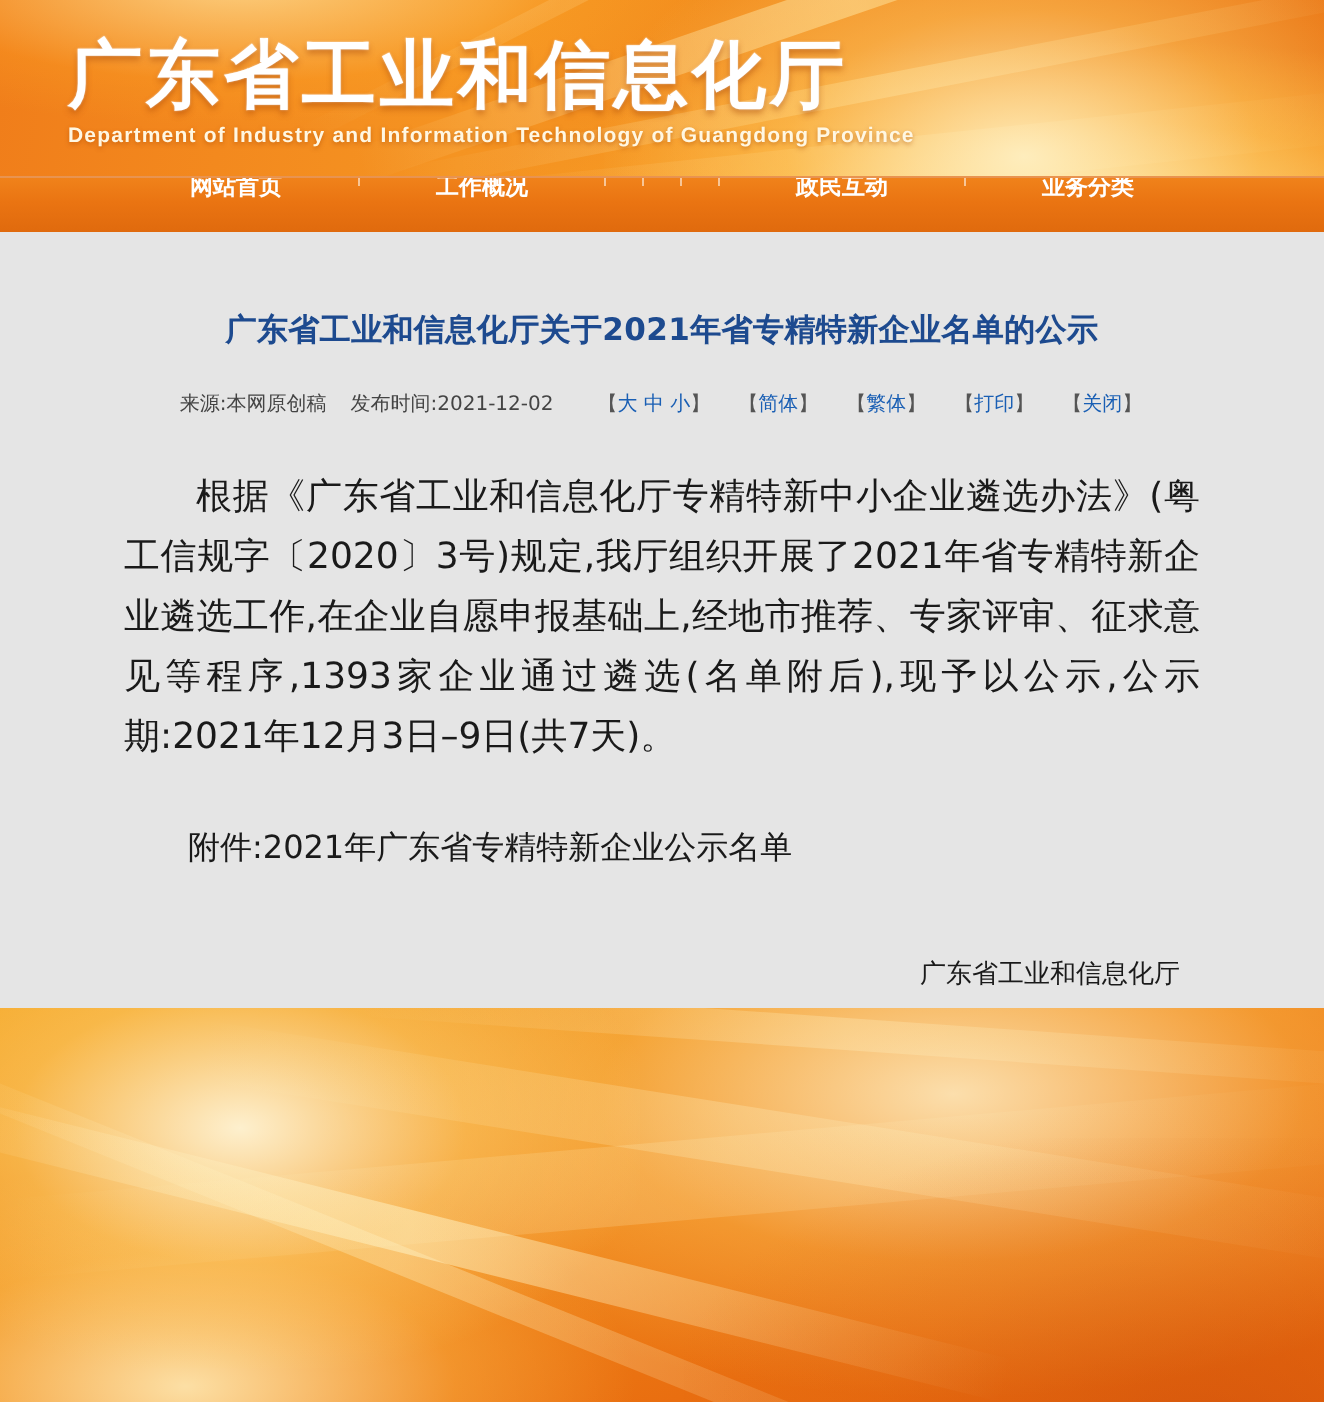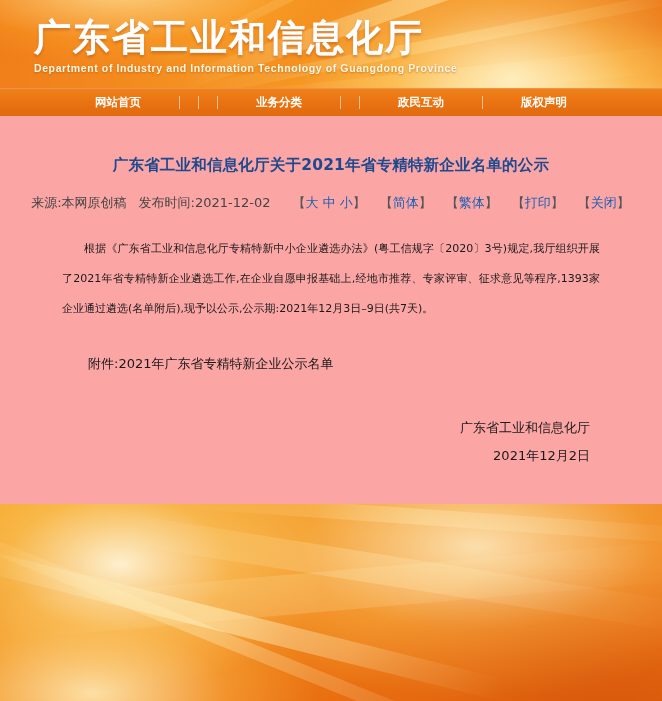--- a/index.html
+++ b/index.html
@@ -81,21 +81,20 @@
     height: 27px;
     background: linear-gradient(180deg, #f0821a 0%, #ea7412 45%, #e06a0d 100%);
     border-top: 1px solid rgba(255,255,255,0.28);
     display: flex;
     align-items: center;
     justify-content: center;
     overflow: hidden;
   }
   .nav-list {
     display: flex;
-    align-items: center;
     height: 45px;
     gap: 18px;
   }
   .nav-item {
     color: #ffffff;
     font-family: "DejaVu Sans", "Liberation Sans", sans-serif;
     font-size: 11.5px;
     font-weight: bold;
     padding: 0 20px;
     line-height: 27px;
@@ -104,72 +103,72 @@
   }
   .nav-sep {
     width: 1px;
     height: 13px;
     background: rgba(255,255,255,0.55);
   }
 
   
   .content {
     position: relative;
-    background: #fca5a5;
+    background: #e5e5e5;
     padding: 0 0 0 0;
     height: 388px;
   }
   .doc-title {
     margin: 0;
     padding: 36px 66px 0 66px;
     text-align: center;
     font-family: "DejaVu Sans", "Liberation Sans", sans-serif;
     font-size: 15.5px;
     font-weight: bold;
     color: #1d4a8f;
     line-height: 26px;
     letter-spacing: 0.2px;
   }
   .meta-row {
     margin-top: 16px;
     text-align: center;
     font-family: "DejaVu Sans", "Liberation Sans", sans-serif;
-    font-size: 13px;
+    font-size: 10px;
     color: #444444;
     line-height: 18px;
   }
   .meta-row .gap { display: inline-block; width: 12px; }
   .meta-btn {
     display: inline-block;
     color: #1a5fb4;
     cursor: pointer;
     margin: 0 1px;
   }
   .meta-btn .brk { color: #555; }
   .fontsize-group { margin-left: 10px; }
 
   .body-text {
     margin: 22px 0 0 0;
     padding: 0 62px;
     font-family: "DejaVu Sans", "Liberation Sans", sans-serif;
-    font-size: 11px;
+    font-size: 18px;
     line-height: 30px;
     color: #1a1a1a;
     text-align: justify;
     text-justify: inter-ideograph;
   }
   .body-text p {
     margin: 0 0 2px 0;
     text-indent: 2em;
   }
   .attach {
     margin-top: 26px;
     padding: 0 62px;
     font-family: "DejaVu Sans", "Liberation Sans", sans-serif;
-    font-size: 13px;
+    font-size: 16px;
     line-height: 28px;
     color: #1a1a1a;
     text-indent: 2em;
   }
   .signature {
     margin-top: 36px;
     padding: 0 72px 0 0;
     text-align: right;
     font-family: "DejaVu Sans", "Liberation Sans", sans-serif;
     font-size: 13px;
@@ -225,28 +224,28 @@
     <div class="banner-inner">
       <div class="banner-title-cn">广东省工业和信息化厅</div>
       <div class="banner-title-en">Department of Industry and Information Technology of Guangdong Province</div>
     </div>
   </div>
 
   <div class="navbar">
     <div class="nav-list">
       <div class="nav-item">网站首页</div>
       <div class="nav-sep"></div>
-      <div class="nav-sep"></div>
+      <div class="nav-item">工作概况</div>
+      <div class="nav-sep"></div>
+      <div class="nav-sep"></div>
+      <div class="nav-sep"></div>
+      <div class="nav-sep"></div>
+      <div class="nav-item">政民互动</div>
       <div class="nav-sep"></div>
       <div class="nav-item">业务分类</div>
-      <div class="nav-sep"></div>
-      <div class="nav-sep"></div>
-      <div class="nav-item">政民互动</div>
-      <div class="nav-sep"></div>
-      <div class="nav-item">版权声明</div>
     </div>
   </div>
 
   <div class="content">
 
     <h1 class="doc-title">广东省工业和信息化厅关于2021年省专精特新企业名单的公示</h1>
 
     <div class="meta-row">
       <span>来源:</span><span>本网原创稿</span><span class="gap"></span><span>发布时间:</span><span>2021-12-02</span><span class="gap"></span><span class="meta-btn fontsize-group"><span class="brk">【</span><span>大 中 小</span><span class="brk">】</span></span><span class="gap"></span><span class="meta-btn"><span class="brk">【</span><span>简体</span><span class="brk">】</span></span><span class="gap"></span><span class="meta-btn"><span class="brk">【</span><span>繁体</span><span class="brk">】</span></span><span class="gap"></span><span class="meta-btn"><span class="brk">【</span><span>打印</span><span class="brk">】</span></span><span class="gap"></span><span class="meta-btn"><span class="brk">【</span><span>关闭</span><span class="brk">】</span></span>
     </div>

